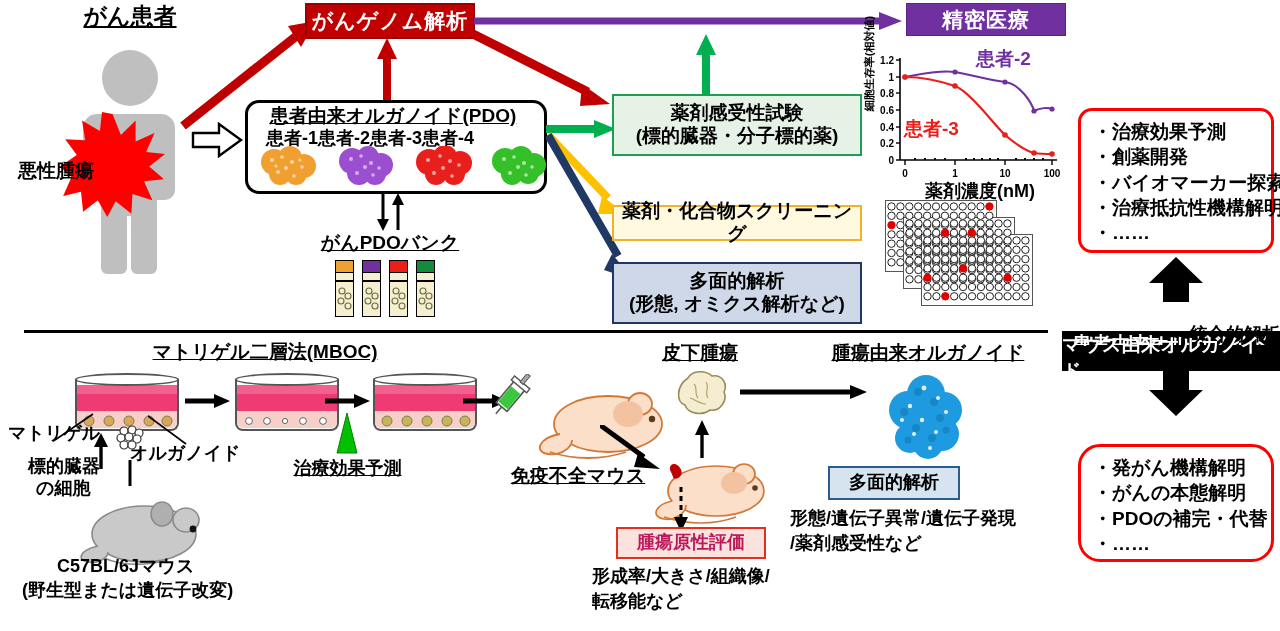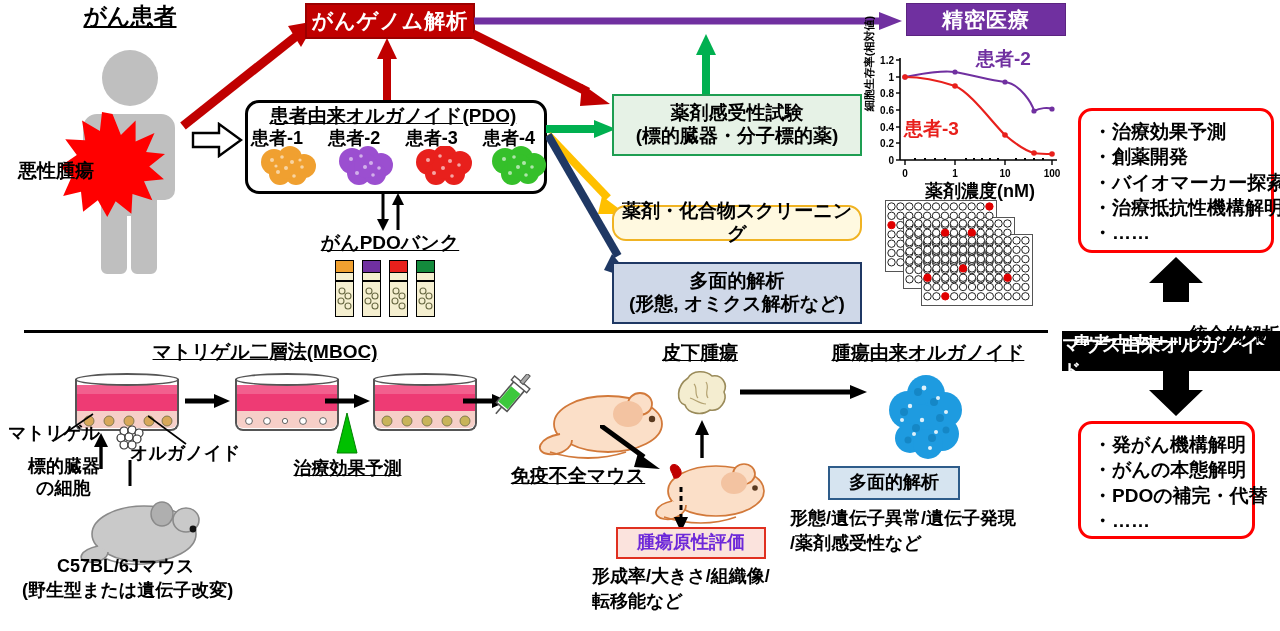--- a/index.html
+++ b/index.html
@@ -14,21 +14,21 @@
   
   .box{box-sizing:border-box;display:flex;align-items:center;justify-content:center;
        text-align:center;font-weight:bold;line-height:1.2;}
 
   .box-genome{background:#C00000;color:#fff;border:2px solid #9C0000;font-size:21px;letter-spacing:1px;}
   .box-precision{background:#7030A0;color:#fff;border:1px solid #5B2480;font-size:21px;letter-spacing:1px;}
   .box-drugsens{background:#E6F2E6;color:#000;border:2px solid #1E9E52;font-size:19px;}
   .box-screen{background:#FFF9E0;color:#000;border:2px solid #F0B323;font-size:19px;}
   .box-multi{background:#CFD8E8;color:#000;border:2px solid #1F3864;font-size:19px;}
   .box-multi2{background:#D6E4F0;color:#000;border:2px solid #2E5C8A;font-size:18px;}
-  .box-tumorig{background:#FBE3DD;color:#6d28d9;border:2px solid #E03020;font-size:18px;}
+  .box-tumorig{background:#FBE3DD;color:#be185d;border:2px solid #E03020;font-size:18px;}
 
   .box-pdo{background:#fff;border:3px solid #000;border-radius:14px;}
   .bullets{background:#fff;border:3px solid #FF0000;border-radius:14px;
            box-sizing:border-box;padding:8px 2px 6px 12px;}
   .bullets div{font-size:19px;font-weight:bold;line-height:1.33;white-space:nowrap;}
 
   .blackbar{background:#000;color:#fff;font-weight:bold;font-size:19px;
             display:flex;align-items:center;justify-content:center;letter-spacing:0.5px;}
   .midlabel{font-weight:bold;font-size:18px;text-align:right;}
 
@@ -96,21 +96,21 @@
 
 <div class="abs box box-precision" style="left:906px;top:3px;width:160px;height:33px;">精密医療</div>
 
 <svg class="abs" style="left:694px;top:34px;" width="24" height="62" viewBox="0 0 24 62">
   <line x1="12" y1="62" x2="12" y2="18" stroke="#00B050" stroke-width="8"></line>
   <polygon points="12,0 2,21 22,21" fill="#00B050"></polygon>
 </svg>
 
 <div class="abs box-pdo" style="left:245px;top:100px;width:296px;height:88px;"></div>
 <div class="abs lbl ctr" style="left:245px;top:105px;width:296px;font-size:19px;">患者由来オルガノイド(PDO)</div>
-<div class="abs" style="left:251px;top:128px;width:284px;display:flex;justify-content:space-between;gap:20px;">
+<div class="abs" style="left:266px;top:128px;width:284px;display:flex;justify-content:flex-start;">
   <span class="lbl" style="font-size:18px;">患者-1</span>
   <span class="lbl" style="font-size:18px;">患者-2</span>
   <span class="lbl" style="font-size:18px;">患者-3</span>
   <span class="lbl" style="font-size:18px;">患者-4</span>
 </div>
 
 <svg class="abs" style="left:256px;top:146px;" width="64" height="40" viewBox="0 0 64 40">
   <g fill="#F0A030">
     <circle cx="18" cy="16" r="13"></circle>
       <circle cx="34" cy="12" r="12"></circle>
@@ -255,21 +255,21 @@
 <svg class="abs" style="left:546px;top:132px;" width="100" height="150" viewBox="0 0 100 150">
   <line x1="2" y1="3" x2="72" y2="124" stroke="#1F3864" stroke-width="8"></line>
   <polygon points="88,148 66,122 58,138" fill="#1F3864"></polygon>
 </svg>
 
 <div class="abs box box-drugsens" style="left:612px;top:94px;flex-direction:column;width:250px;height:62px;">
   <span>薬剤感受性試験</span>
   <span>(標的臓器・分子標的薬)</span>
 </div>
 
-<div class="abs box box-screen" style="left:612px;top:205px;width:250px;height:36px;border-radius:14px;">薬剤・化合物スクリーニング</div>
+<div class="abs box box-screen" style="left:612px;top:205px;width:250px;height:36px;">薬剤・化合物スクリーニング</div>
 
 <div class="abs box box-multi" style="left:612px;top:262px;flex-direction:column;width:250px;height:62px;">
   <span>多面的解析</span>
   <span>(形態, オミクス解析など)</span>
 </div>
 
 <div class="abs" style="left:852px;top:48px;width:215px;height:150px;">
 
   <div style="position:absolute;left:-33px;top:8px;width:100px;font-size:11px;font-weight:bold;
               transform:rotate(-90deg);transform-origin:center;text-align:center;white-space:nowrap;">細胞生存率(相対値)</div>
@@ -624,21 +624,21 @@
 <svg class="abs" style="left:1145px;top:256px;" width="62" height="46" viewBox="0 0 62 46">
   <path d="M31 1 L58 27 H44 V46 H18 V27 H4 Z" fill="#000"></path>
 </svg>
 <div class="abs blackbar" style="left:1062px;top:295px;width:218px;height:26px;margin-top:36px;">患者由来オルガノイド</div>
 <div class="abs midlabel" style="left:1062px;top:322px;width:218px;height:22px;">統合的解析</div>
 <div class="abs blackbar" style="left:1062px;top:345px;width:218px;height:26px;">マウス由来オルガノイド</div>
 <svg class="abs" style="left:1145px;top:371px;" width="62" height="46" viewBox="0 0 62 46">
   <path d="M31 45 L58 19 H44 V0 H18 V19 H4 Z" fill="#000"></path>
 </svg>
 
-<div class="abs bullets" style="left:1078px;top:421px;width:177px;height:118px;">
+<div class="abs bullets" style="left:1078px;top:444px;width:196px;height:118px;border-radius:22px;">
   <div>・発がん機構解明</div>
   <div>・がんの本態解明</div>
   <div>・PDOの補完・代替</div>
   <div>・……</div>
 </div>
 
 <div class="abs divider" style="left:24px;top:330px;width:1024px;height:3px;"></div>
 
 <div class="abs lbl ctr" style="left:100px;top:341px;width:330px;font-size:19px;">マトリゲル二層法(MBOC)</div>
 

